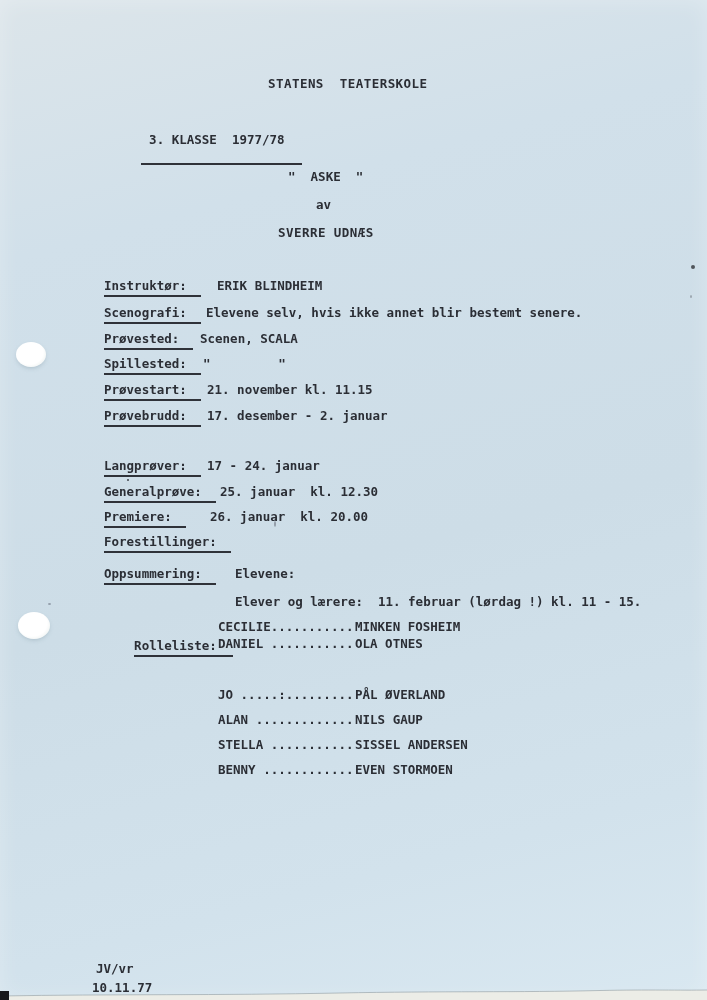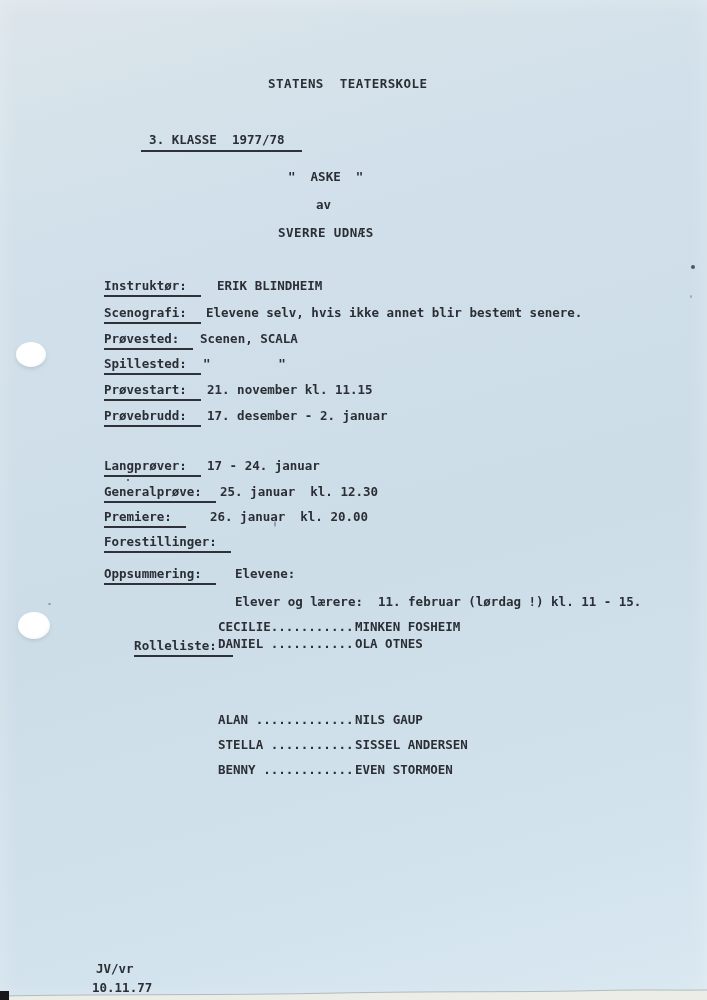--- a/index.html
+++ b/index.html
@@ -16,21 +16,21 @@
     line-height: 15px;
     color: #2b2e35;
   }
   .abs { position: absolute; white-space: pre; }
   .ls  { letter-spacing: 0.45px; }
   .underlined {
     display: inline-block;
     border-bottom: 2px solid #2f3239;
     padding-bottom: 2px;
   }
-  .class-line { padding: 0 17px 3px 8px; }
+  .class-line { padding: 0 17px 16px 8px; }
   .row { position: absolute; left: 104px; width: 600px; height: 17px; }
   .row .lbl {
     display: inline-block;
     border-bottom: 2px solid #2f3239;
     padding: 0 14px 2px 0;
     white-space: pre;
   }
   .row .val { position: absolute; top: 0; white-space: pre; }
   .role-row { position: absolute; left: 0; width: 707px; height: 17px; }
   .role-row .role  { position: absolute; left: 218px; white-space: pre; }
@@ -112,20 +112,24 @@
   </div>
 
   <div class="role-row" style="top:619px;">
     <span class="role">CECILIE...........</span>
     <span class="actor">MINKEN FOSHEIM</span>
   </div>
   <div class="role-row" style="top:636px;text-align:right;">
     <span class="role">DANIEL ...........</span>
     <span class="actor">OLA OTNES</span>
   </div>
+  <div class="role-row" style="top:687px;">
+    <span class="role">JO .....:.........</span>
+    <span class="actor">PÅL ØVERLAND</span>
+  </div>
   <div class="role-row" style="top:712px;">
     <span class="role">ALAN .............</span>
     <span class="actor">NILS GAUP</span>
   </div>
   <div class="role-row" style="top:737px;">
     <span class="role">STELLA ...........</span>
     <span class="actor">SISSEL ANDERSEN</span>
   </div>
   <div class="role-row" style="top:762px;">
     <span class="role">BENNY ............</span>

